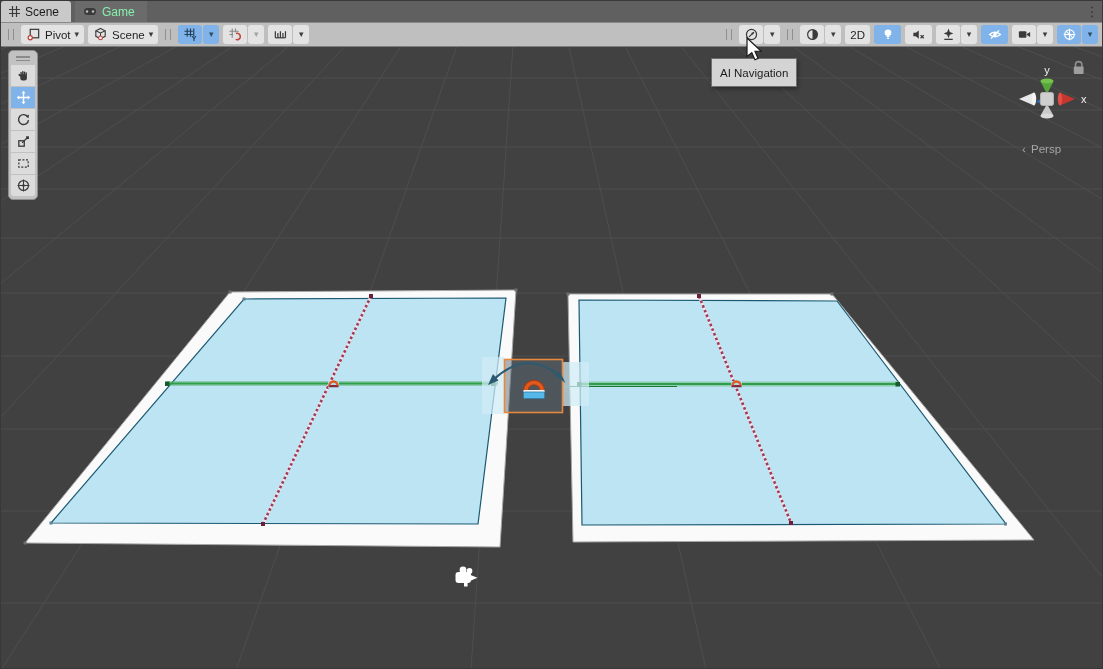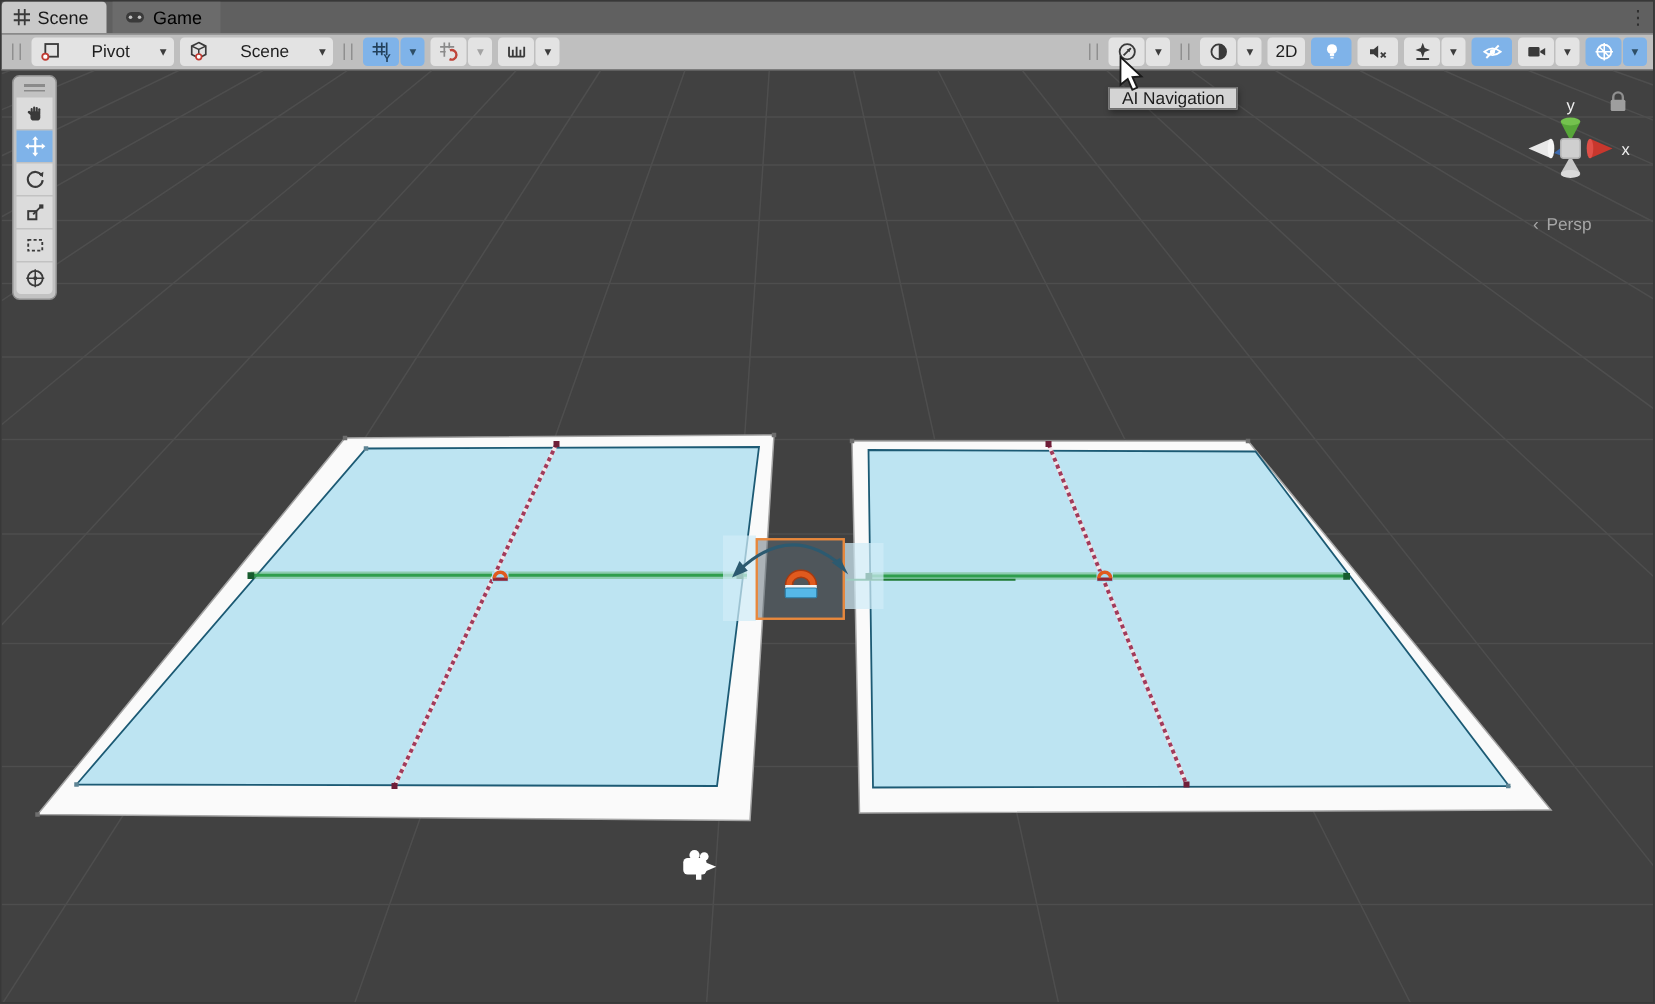--- a/index.html
+++ b/index.html
@@ -12,21 +12,21 @@
   }
   
   .tabbar {
     position:absolute; top:0; left:0; right:0; height:22px;
     background:var(--tabstrip-bg,#606060);
     display:flex; align-items:stretch;
     border-bottom:1px solid #8A8A8A;
   }
   .tab {
     display:flex; align-items:center; gap:5px;
-    padding:0 12px 0 8px; font-size:12px; color:#000000; cursor:default;
+    padding:0 12px 0 8px; font-size:12px; color:#86efac; cursor:default;
   }
   .tab.active {
     background:var(--tab-active-bg,#C9C9C9);
     border-radius:3px 3px 0 0; color:#1a1a1a; margin-left:0;
   }
   .tab.inactive { background:var(--tab-inactive-bg,#6B6B6B); margin-left:4px; }
   .tab svg { display:block; }
   .more-btn {
     margin-left:auto; width:20px; display:flex; align-items:center; justify-content:center;
     color:#2F2F2F; font-size:13px; letter-spacing:0;
@@ -39,21 +39,21 @@
     display:flex; align-items:center; padding:0 4px; font-size:11.5px; color:#222;
   }
   .tgroup { display:flex; align-items:center; gap:4px; }
   .tgroup.right { margin-left:auto; }
   .sep {
     width:6px; height:11px; margin:0 3px;
     border-left:1.5px solid #8F8F8F; border-right:1.5px solid #8F8F8F;
   }
   .tbtn {
     height:19px; background:var(--button-bg,#E3E3E3); border-radius:3px;
-    display:flex; align-items:center; gap:20px; padding:0 5px; cursor:default;
+    display:flex; align-items:center; gap:4px; padding:0 5px; cursor:default;
   }
   .tbtn.square { width:24px; justify-content:center; padding:0; }
   .tbtn.narrow { width:16px; justify-content:center; padding:0; }
   .tbtn.blue { background:var(--accent-blue,#7FB3E9); }
   .pair { display:flex; gap:1px; }
   .arr { font-size:9px; color:#3c3c3c; line-height:1; }
   .arr.light { color:#A3A3A3; }
   .arr.onblue { color:#2E4E66; }
   .lbl { color:#1e1e1e; }
   
@@ -85,21 +85,21 @@
   .tool {
     width:24px; height:21px; background:var(--tool-button-bg,#DCDCDC);
     display:flex; align-items:center; justify-content:center; cursor:default;
   }
   .tool + .tool { margin-top:1px; }
   .tool:first-of-type { border-radius:3px 3px 0 0; }
   .tool:last-of-type { border-radius:0 0 3px 3px; }
   .tool.selected { background:var(--accent-blue,#7FB3E9); }
   
   .tooltip {
-    position:absolute; left:738px; top:11px; height:15px;
+    position:absolute; left:710px; top:11px; height:29px;
     background:var(--tooltip-bg,#D4D4D4); border:1px solid #6F6F6F;
     color:#1C1C1C; font-size:11.5px; display:flex; align-items:center; padding:0 8px;
     box-shadow:1px 2px 4px rgba(0,0,0,0.35); white-space:nowrap; z-index:30;
   }
   
   .cursor { position:absolute; left:744px; top:36px; z-index:40; }
   .gizmo-label { font-size:11px; fill:#EFEFEF; }
   .persp-label { font-size:11.5px; fill:#A6A6A6; }
 </style>
 </head>

